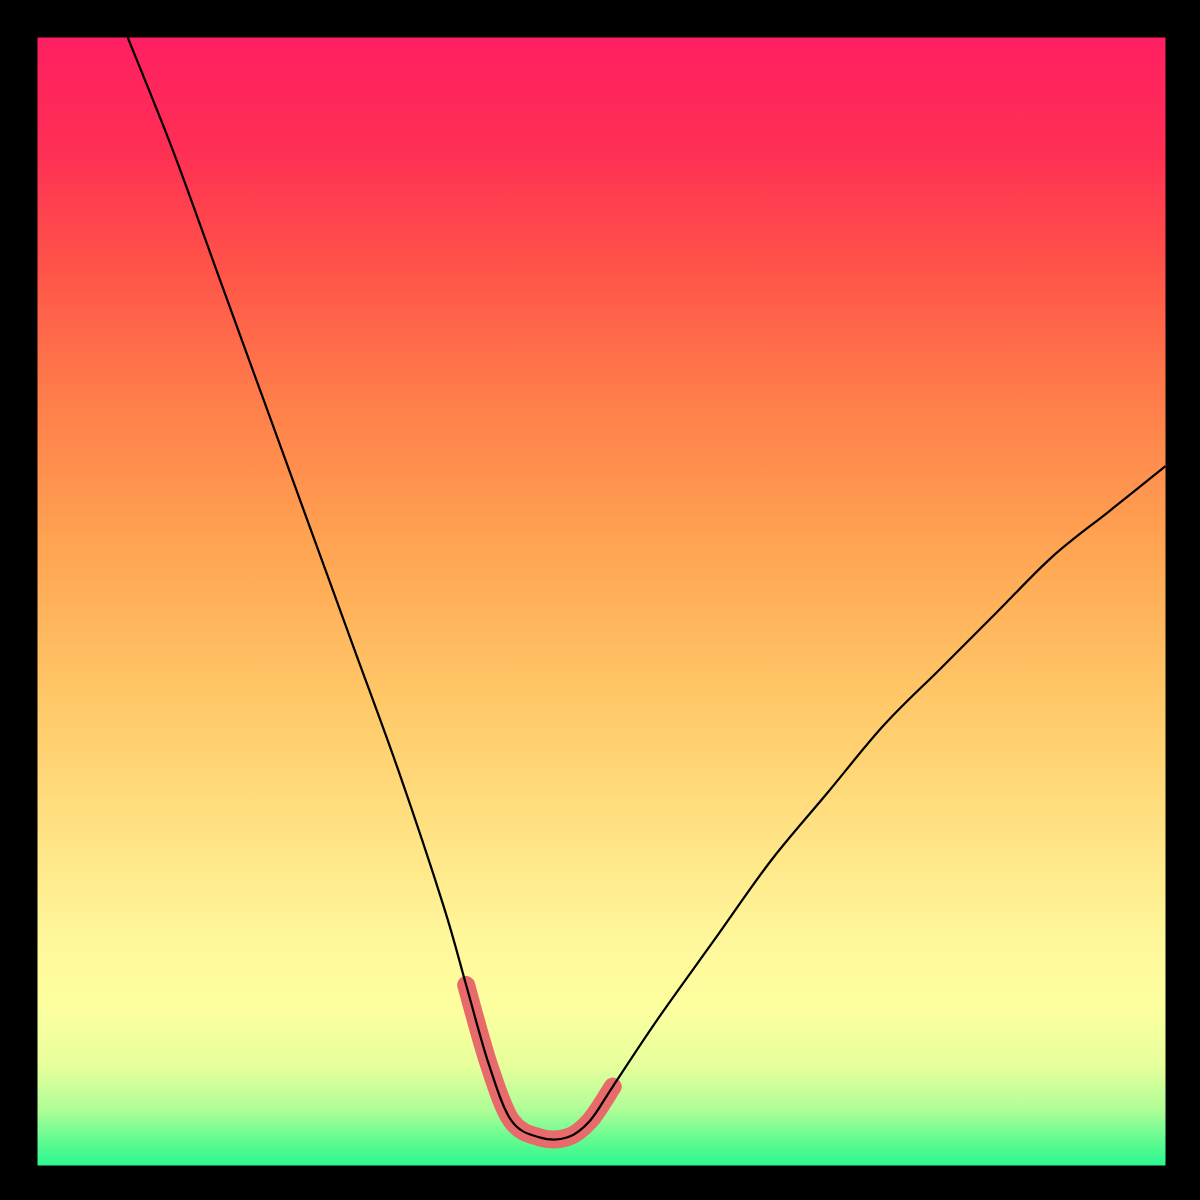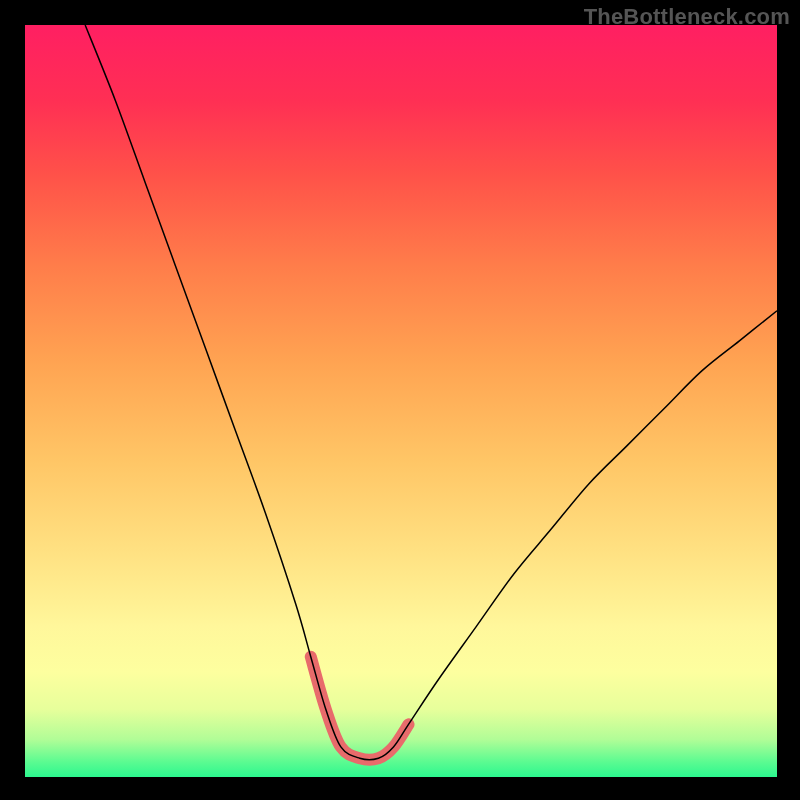--- a/index.html
+++ b/index.html
@@ -59,20 +59,19 @@
     stroke: #e86b6b;
     stroke-width: 12;
     stroke-linecap: round;
     stroke-linejoin: round;
   }
 </style>
 </head>
 <body>
 
 <div class="frame">
-  <div class="watermark">TheBottleneck.com</div>
   <div class="plot">
     <svg class="curve" viewBox="0 0 752 752">
       <path class="highlight" d="M 285.76 631.68 C 288.27 640.45, 295.79 669.28, 300.80 684.32 C 305.81 699.36, 310.20 713.77, 315.84 721.92 C 321.48 730.07, 328.37 731.32, 334.64 733.20 C 340.91 735.08, 347.80 735.08, 353.44 733.20 C 359.08 731.32, 363.47 727.56, 368.48 721.92 C 373.49 716.28, 381.01 703.12, 383.52 699.36"></path>
       <path class="main" d="M 60.16 0.00 C 65.17 12.53, 80.21 48.88, 90.24 75.20 C 100.27 101.52, 110.29 130.35, 120.32 157.92 C 130.35 185.49, 140.37 213.07, 150.40 240.64 C 160.43 268.21, 170.45 295.79, 180.48 323.36 C 190.51 350.93, 200.53 378.51, 210.56 406.08 C 220.59 433.65, 230.61 459.97, 240.64 488.80 C 250.67 517.63, 263.20 555.23, 270.72 579.04 C 278.24 602.85, 280.75 614.13, 285.76 631.68 C 290.77 649.23, 295.79 669.28, 300.80 684.32 C 305.81 699.36, 310.20 713.77, 315.84 721.92 C 321.48 730.07, 328.37 731.32, 334.64 733.20 C 340.91 735.08, 347.80 735.08, 353.44 733.20 C 359.08 731.32, 363.47 727.56, 368.48 721.92 C 373.49 716.28, 376.00 710.64, 383.52 699.36 C 391.04 688.08, 402.32 670.53, 413.60 654.24 C 424.88 637.95, 438.67 619.15, 451.20 601.60 C 463.73 584.05, 476.27 565.25, 488.80 548.96 C 501.33 532.67, 513.87 518.88, 526.40 503.84 C 538.93 488.80, 551.47 472.51, 564.00 458.72 C 576.53 444.93, 589.07 433.65, 601.60 421.12 C 614.13 408.59, 626.67 396.05, 639.20 383.52 C 651.73 370.99, 664.27 357.20, 676.80 345.92 C 689.33 334.64, 701.87 325.87, 714.40 315.84 C 726.93 305.81, 745.73 290.77, 752.00 285.76"></path>
     </svg>
   </div>
 </div>
 
 </body></html>

